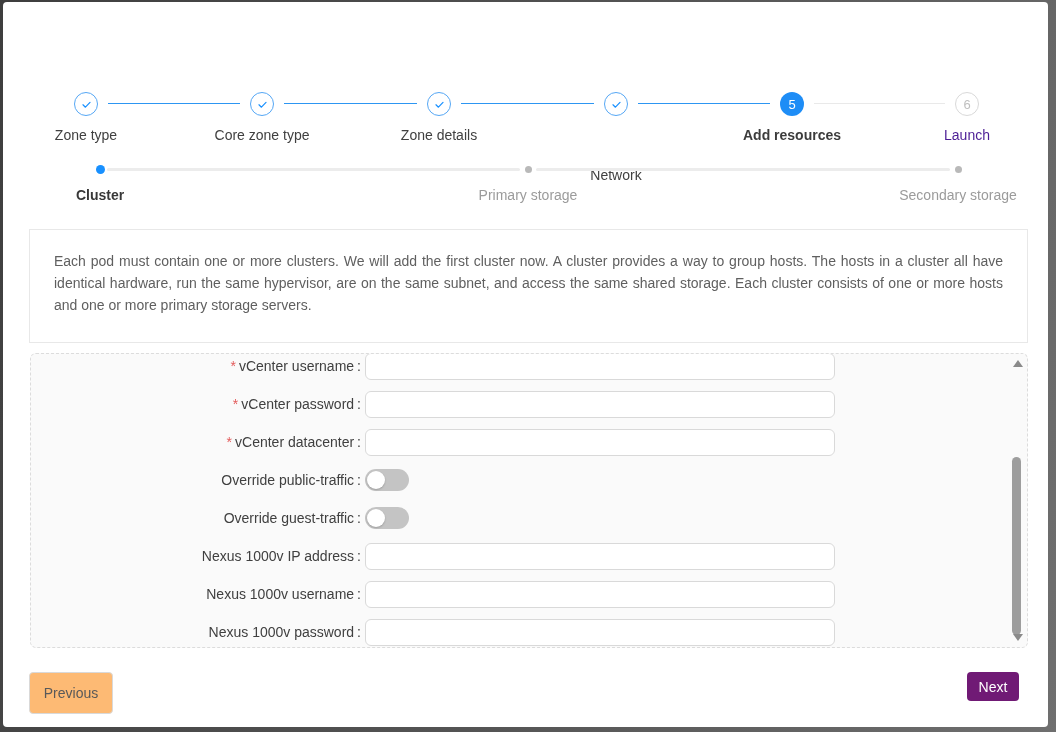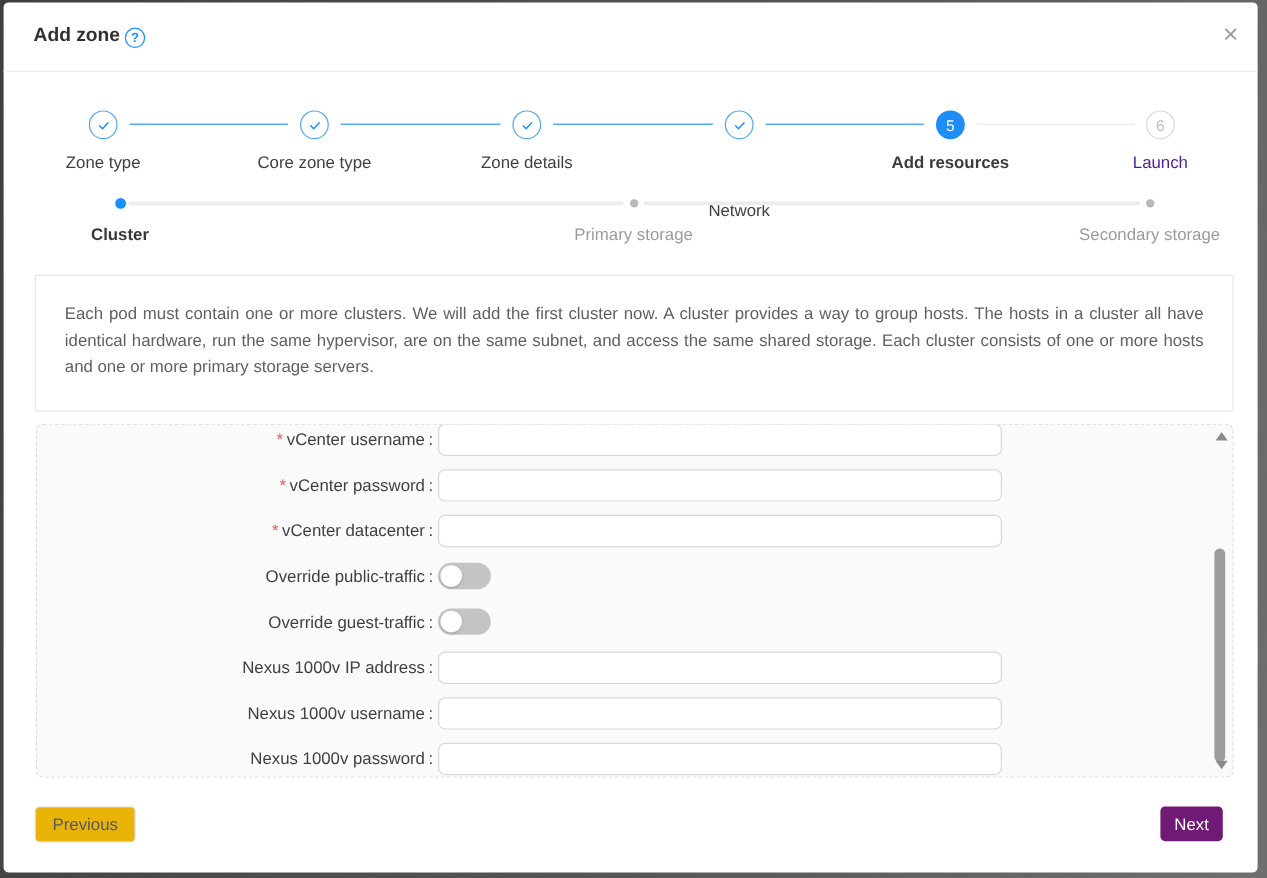--- a/index.html
+++ b/index.html
@@ -55,36 +55,31 @@
   .toggle-knob{position:absolute;left:2px;top:2px;width:18px;height:18px;border-radius:50%;background:#fff;box-shadow:0 1px 2px rgba(0,0,0,.2);}
 
   
   .sb{position:absolute;right:3px;top:3px;bottom:3px;width:13px;}
   .sb-up,.sb-down{position:absolute;left:2px;width:0;height:0;border-left:5px solid transparent;border-right:5px solid transparent;cursor:pointer;}
   .sb-up{top:3px;border-bottom:7px solid #8a8a8a;}
   .sb-down{bottom:3px;border-top:7px solid #8a8a8a;}
   .sb-thumb{position:absolute;left:1px;top:100px;width:9px;height:178px;background:#9d9d9d;border-radius:5px;cursor:pointer;}
 
   
-  .btn-prev{position:absolute;left:26px;top:670px;width:84px;height:30px;background:#eab308;border:1px solid #d9d9d9;
+  .btn-prev{position:absolute;left:26px;top:670px;width:84px;height:42px;background:#fdba74;border:1px solid #d9d9d9;
             border-radius:4px;color:#595959;font-size:14px;cursor:pointer;font-family:inherit;}
   .btn-next{position:absolute;left:964px;top:670px;width:52px;height:29px;background:#701a75;border:none;
             border-radius:4px;color:#fff;font-size:14px;cursor:pointer;font-family:inherit;}
 </style>
 </head>
 <body>
 
 <div class="stage">
   <div class="modal">
 
-    <div class="modal-header">
-      <span class="modal-title">Add zone</span>
-      <span class="help-icon">?</span>
-      <button class="close-btn">×</button>
-    </div>
 
     <div id="steps-bar">
         <div class="step-line blue" style="left: 105px; width: 132px;"></div>
         <div class="step-item finish" style="left: 3px;">
           <span class="step-circle">
             <svg width="13" height="13" viewBox="0 0 24 24">
               <path d="M5.5 12.5l4.5 4.5 8.5-9" stroke="#1890ff" stroke-width="2.2" fill="none" stroke-linecap="round" stroke-linejoin="round"></path>
             </svg>
           </span>
           <div class="step-label">Zone type</div>

